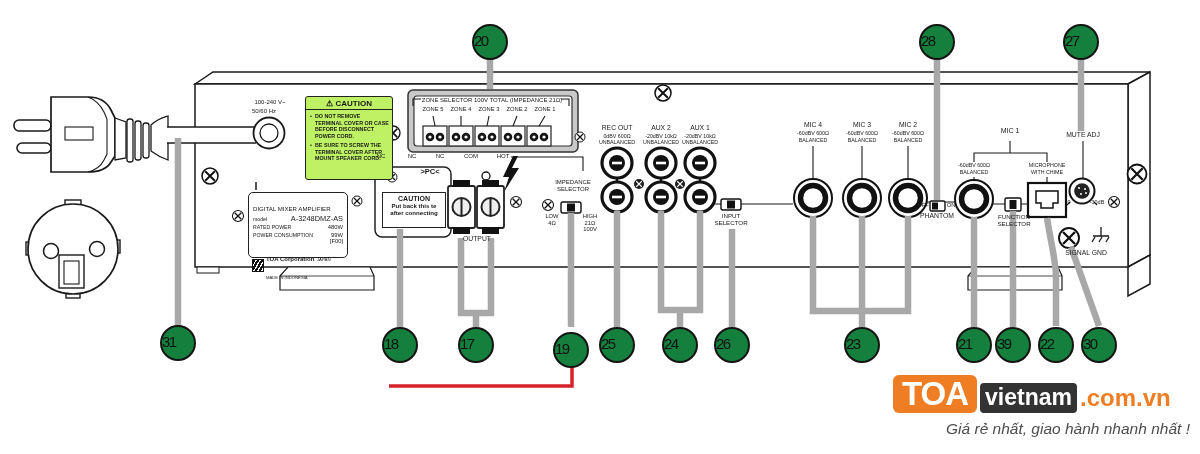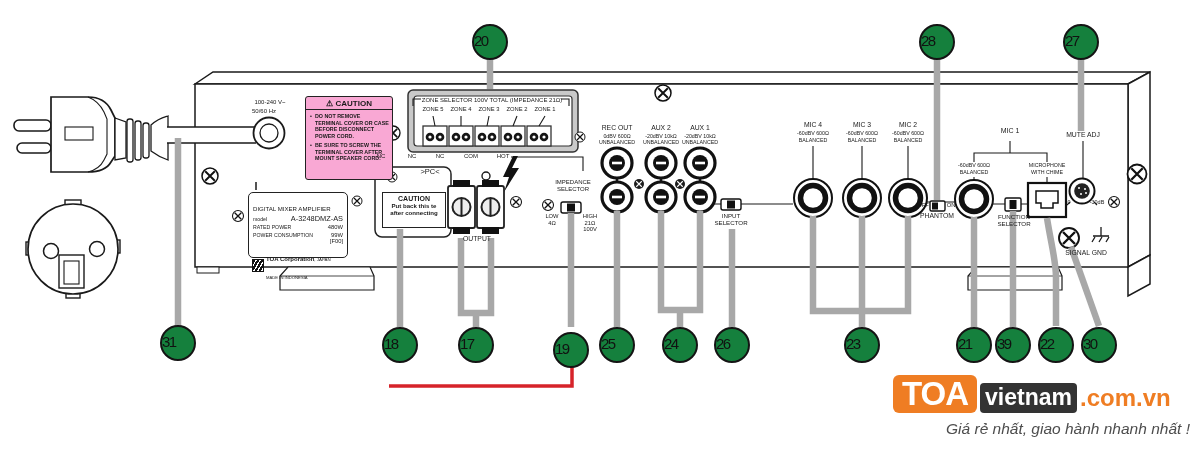--- a/index.html
+++ b/index.html
@@ -2,24 +2,24 @@
 <html><head>
 <meta charset="utf-8">
 <style>
   html,body{margin:0;padding:0;background:#fff}
   #stage{position:relative;width:1200px;height:454px;background:#fff;overflow:hidden;
          font-family:"Liberation Sans",sans-serif;color:#191919}
   #art{position:absolute;left:0;top:0}
   .lbl{position:absolute;transform:translateX(-50%);white-space:nowrap;text-align:center;line-height:1;color:#191919}
   .f53{font-size:5.3px}.f55{font-size:5.5px}.f58{font-size:5.8px}.f6{font-size:6px}
   .f62{font-size:6.2px}.f68{font-size:6.8px}.f7{font-size:7px}.f75{font-size:7.5px}
-  .b{font-weight:normal}
+  .b{font-weight:bold}
   
   .cb{position:absolute;left:305px;top:96px;width:88px;height:84px;border:1.6px solid #222;
-      border-radius:3px;background:#f9a8d4;box-sizing:border-box}
+      border-radius:3px;background:#bef264;box-sizing:border-box}
   .cb-title{font-size:8px;font-weight:bold;text-align:center;border-bottom:1.1px solid #222;padding:2px 0 1px}
   .cb-item{font-size:5.35px;font-weight:bold;margin:3px 3px 0 9px;position:relative;line-height:1.22;white-space:normal}
   .cb-item::before{content:"•";position:absolute;left:-5px}
   
   .ml{position:absolute;left:248px;top:192px;width:100px;height:66px;border:1.4px solid #222;
       border-radius:5px;background:#fff;padding:12px 4px;box-sizing:border-box}
   .ml-row{display:flex;justify-content:space-between;align-items:baseline;margin-top:1.5px}
   .ml-title{font-size:6.1px}
   .ml-k{font-size:5.2px}.ml-v{font-size:5.8px}
   .ml-model{font-size:7.4px}

